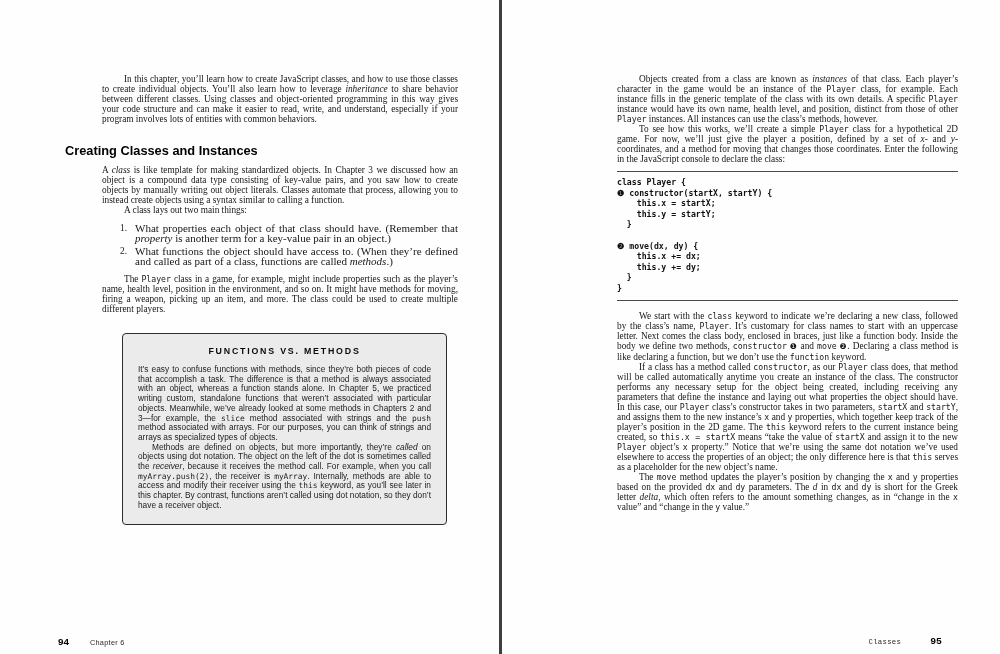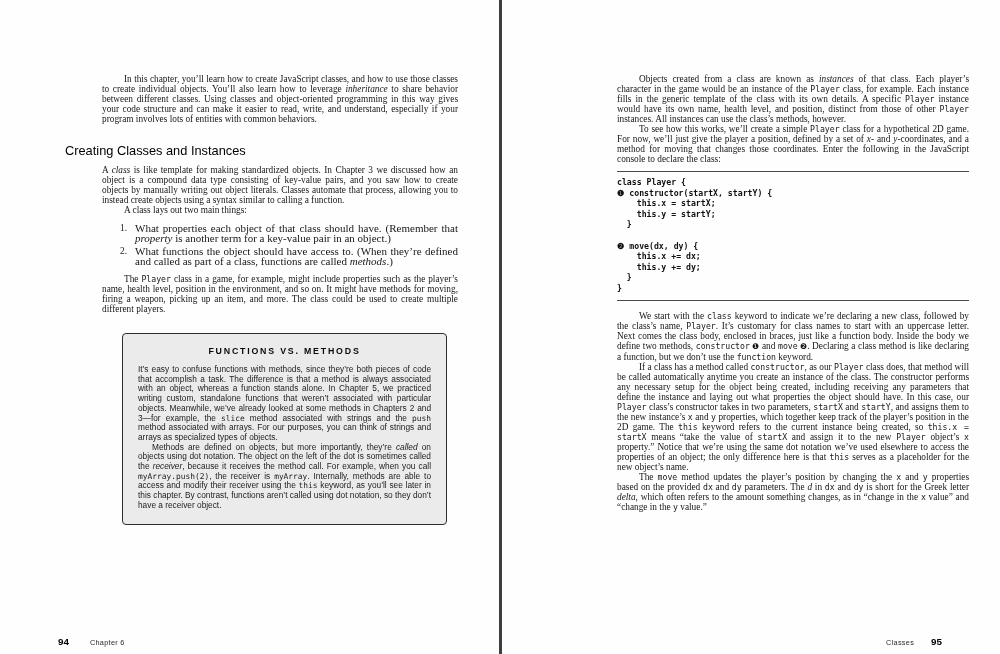--- a/index.html
+++ b/index.html
@@ -10,27 +10,27 @@
   }
   .spread{position:relative;width:1000px;height:654px;background:#fefefe;overflow:hidden;}
   .gutter{position:absolute;left:499px;top:0;width:3px;height:654px;background:#3e3e3e;}
 
   .page{position:absolute;top:0;height:654px;background:transparent;margin-top:28px;}
   .page-left{left:0;width:499px;}
   .page-right{left:502px;width:498px;}
 
   .col{position:relative;box-sizing:border-box;}
   .page-left .col{padding:46px 41px 0 102px;}
-  .page-right .col{padding:46px 31px 0 115px;}
+  .page-right .col{padding:46px 42px 0 115px;}
 
   p.body{margin:0;font-size:9.3px;line-height:10px;text-align:justify;}
   p.indent{text-indent:22px;}
 
   h2.section{
-    font-family:"Liberation Sans",sans-serif;font-weight:normal;
+    font-family:"Liberation Sans",sans-serif;font-weight:bold;
     font-size:12.8px;line-height:14px;color:#000;
     margin:20px 0 7px -37px;
   }
 
   .list{margin:8px 0 8px 18px;}
   .list-item{display:flex;margin-bottom:3px;}
   .list-item .num{width:15px;flex:none;font-size:9.3px;line-height:10px;}
   .list-item .li-text{font-size:11px;line-height:10px;text-align:justify;}
 
   .run-i{font-style:italic;}
@@ -62,21 +62,21 @@
     border-top:1px solid #4a4a4a;border-bottom:1px solid #4a4a4a;
     padding:5px 0 6px;margin:7px 0 10px;
   }
 
   .footer{
     position:absolute;top:608px;
     font-family:"Liberation Sans",sans-serif;
     display:flex;align-items:baseline;
   }
   .footer-left{left:58px;gap:21px;}
-  .footer-right{right:58px;gap:17px;}
+  .footer-right{right:58px;gap:29px;font-family:Liberation Mono, monospace;}
   .folio{font-weight:bold;font-size:9.8px;color:#000;}
   .folio-label{font-size:7.3px;color:#2a2a2a;letter-spacing:0.3px;}
 </style>
 </head>
 <body>
 
 <div class="spread">
 
   <div class="page page-left">
     <div class="col">

